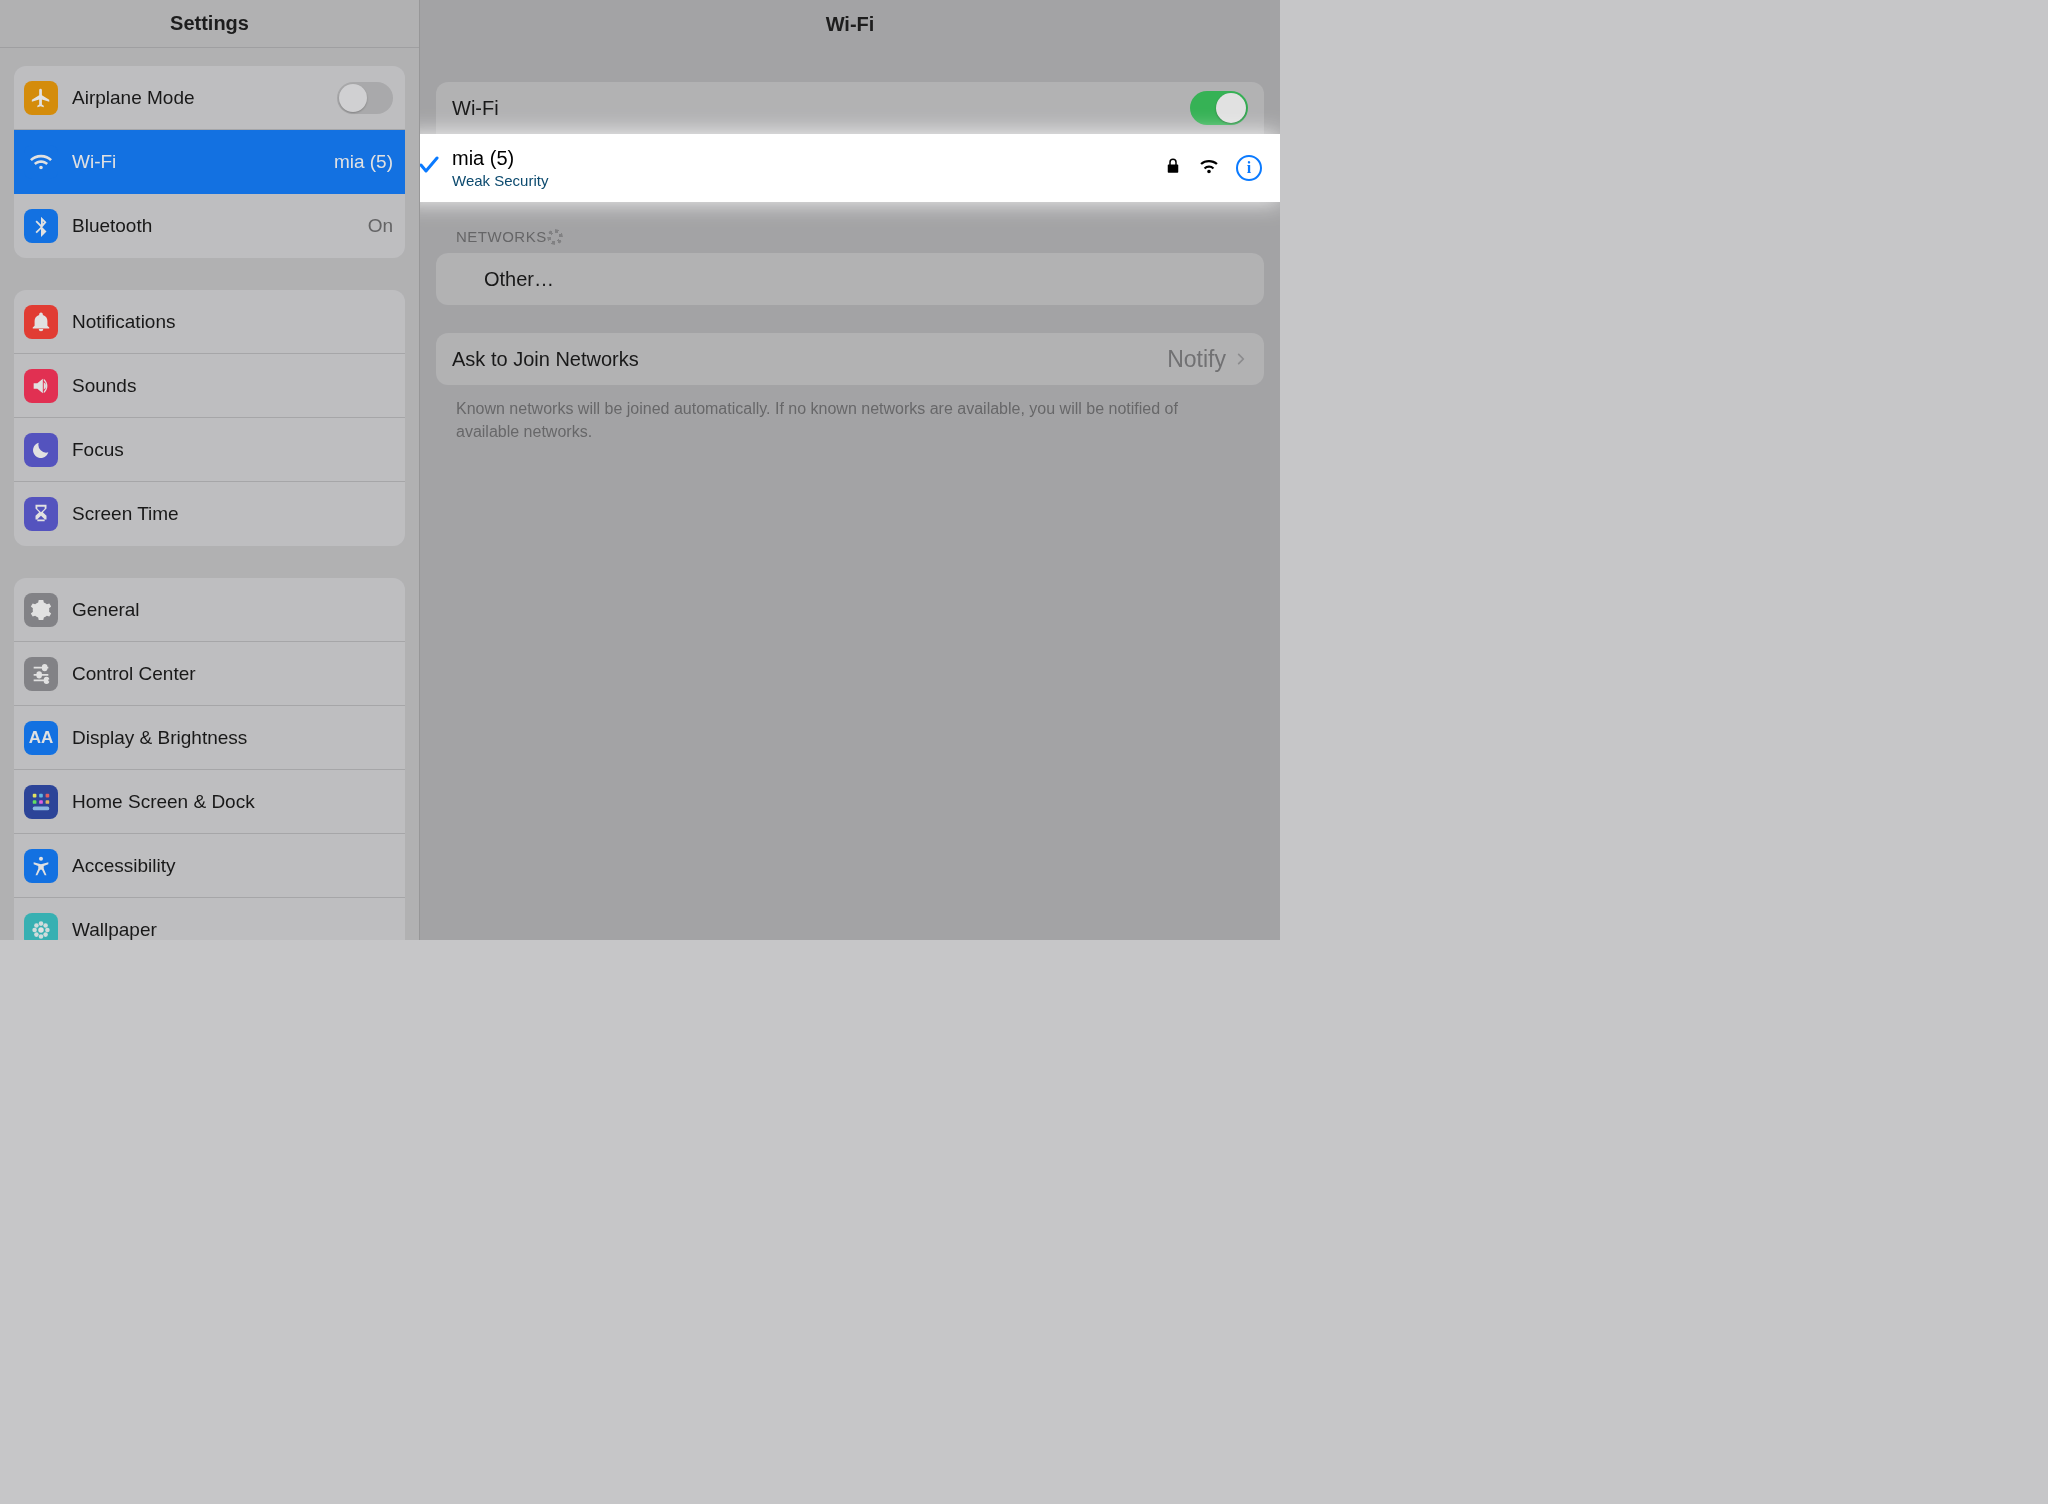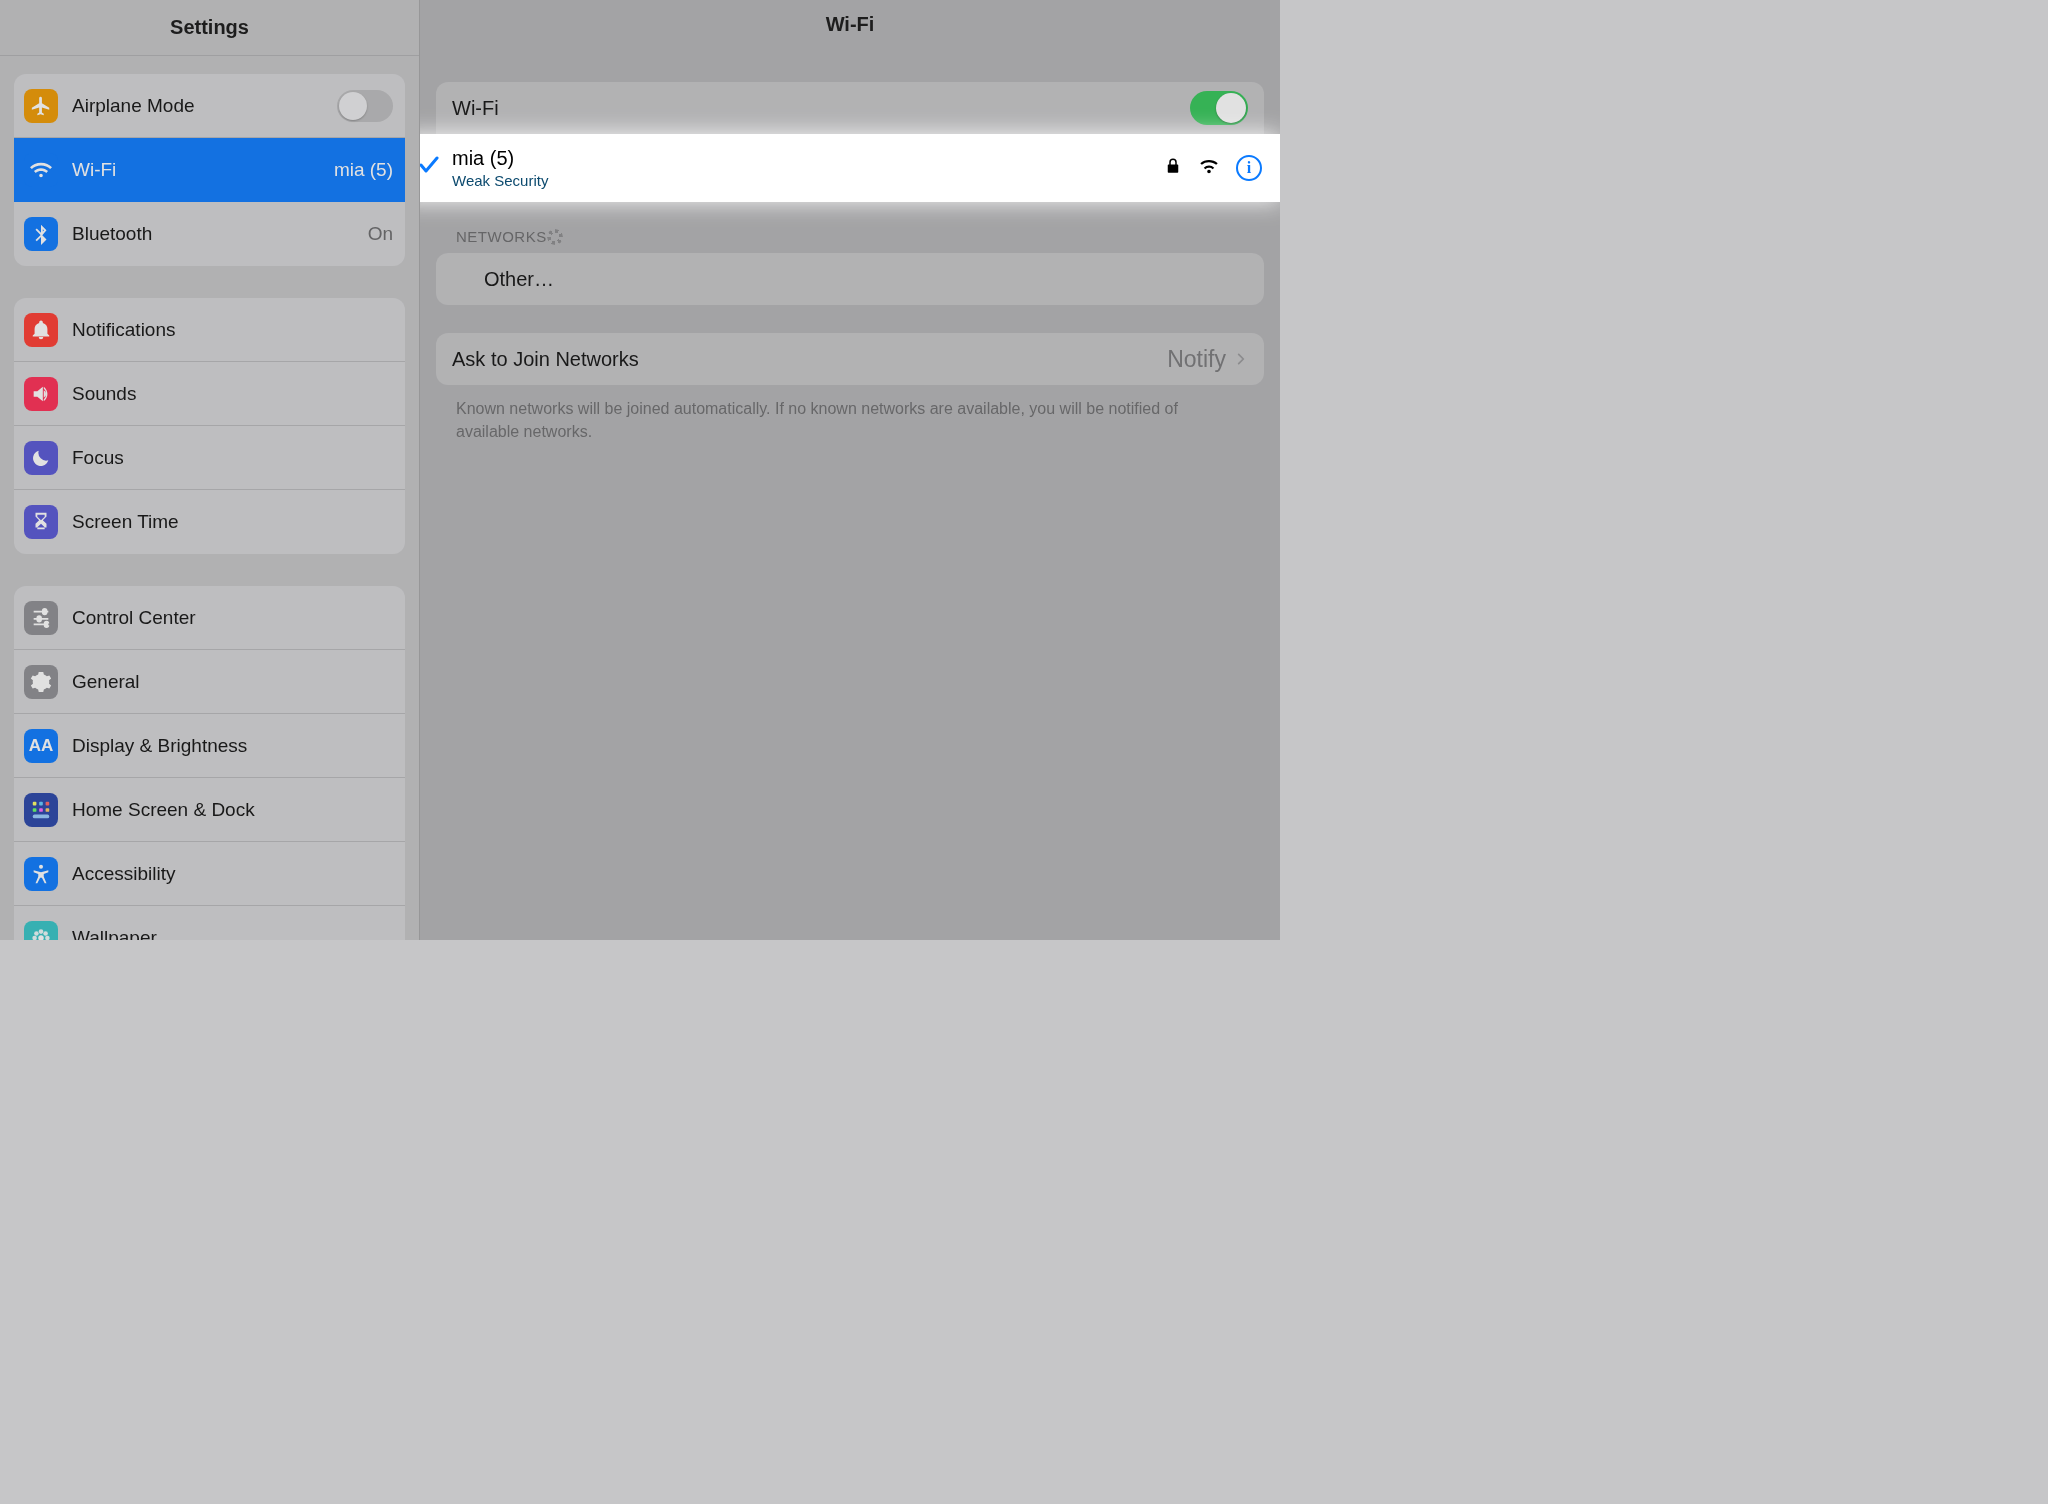--- a/index.html
+++ b/index.html
@@ -17,21 +17,21 @@
   
   .sidebar {
     width: 420px;
     flex: 0 0 420px;
     height: 100%;
     display: flex;
     flex-direction: column;
     border-right: 1px solid #a7a7a9;
   }
   .sidebar-header {
-    height: 56px;
+    height: 48px;
     display: flex;
     align-items: center;
     justify-content: center;
     font-weight: 600;
     font-size: 20px;
     border-bottom: 1px solid #b1b1b3;
     color: #161616;
   }
   .sidebar-scroll {
     flex: 1;
@@ -297,34 +297,34 @@
           <svg viewBox="0 0 24 24">
               <path d="M6 2h12v4l-4 4 4 4v4H6v-4l4-4-4-4V2zm2 2v2.2L12 10l4-3.8V4H8zm0 16h8v-2.2L12 14l-4 3.8V20z"></path>
             </svg>
         </span>
         <span class="label">Screen Time</span>
       </div>
     </div>
 
     <div class="group">
       <div class="row">
+        <span class="icon-wrap ic-general">
+          <svg viewBox="0 0 24 24">
+              <path d="M12 8a4 4 0 1 0 0 8 4 4 0 0 0 0-8zm9 4a9 9 0 0 0-.2-1.9l2.3-1.8-2-3.5-2.7 1a9 9 0 0 0-3.3-1.9L14.5 1h-5l-.6 2.9A9 9 0 0 0 5.6 5.8l-2.7-1-2 3.5 2.3 1.8A9 9 0 0 0 3 12c0 .6.1 1.3.2 1.9L.9 15.7l2 3.5 2.7-1a9 9 0 0 0 3.3 1.9L9.5 23h5l.6-2.9a9 9 0 0 0 3.3-1.9l2.7 1 2-3.5-2.3-1.8c.1-.6.2-1.3.2-1.9z"></path>
+            </svg>
+        </span>
+        <span class="label">General</span>
+      </div>
+      <div class="row">
         <span class="icon-wrap ic-control">
           <svg viewBox="0 0 24 24">
               <path d="M4 6h9a3 3 0 0 0 6 0h1V4h-1a3 3 0 0 0-6 0H4v2zm0 8h3a3 3 0 0 0 6 0h7v-2h-7a3 3 0 0 0-6 0H4v2zm0 6h11a3 3 0 0 0 6 0h-1v-2h1a3 3 0 0 0-6 0H4v2z"></path>
             </svg>
         </span>
         <span class="label">Control Center</span>
-      </div>
-      <div class="row">
-        <span class="icon-wrap ic-general">
-          <svg viewBox="0 0 24 24">
-              <path d="M12 8a4 4 0 1 0 0 8 4 4 0 0 0 0-8zm9 4a9 9 0 0 0-.2-1.9l2.3-1.8-2-3.5-2.7 1a9 9 0 0 0-3.3-1.9L14.5 1h-5l-.6 2.9A9 9 0 0 0 5.6 5.8l-2.7-1-2 3.5 2.3 1.8A9 9 0 0 0 3 12c0 .6.1 1.3.2 1.9L.9 15.7l2 3.5 2.7-1a9 9 0 0 0 3.3 1.9L9.5 23h5l.6-2.9a9 9 0 0 0 3.3-1.9l2.7 1 2-3.5-2.3-1.8c.1-.6.2-1.3.2-1.9z"></path>
-            </svg>
-        </span>
-        <span class="label">General</span>
       </div>
       <div class="row">
         <span class="icon-wrap ic-display">
           <span style="font-size:17px;font-weight:700;color:#fff;">AA</span>
         </span>
         <span class="label">Display &amp; Brightness</span>
       </div>
       <div class="row">
         <span class="icon-wrap ic-home">
           <svg viewBox="0 0 24 24">

